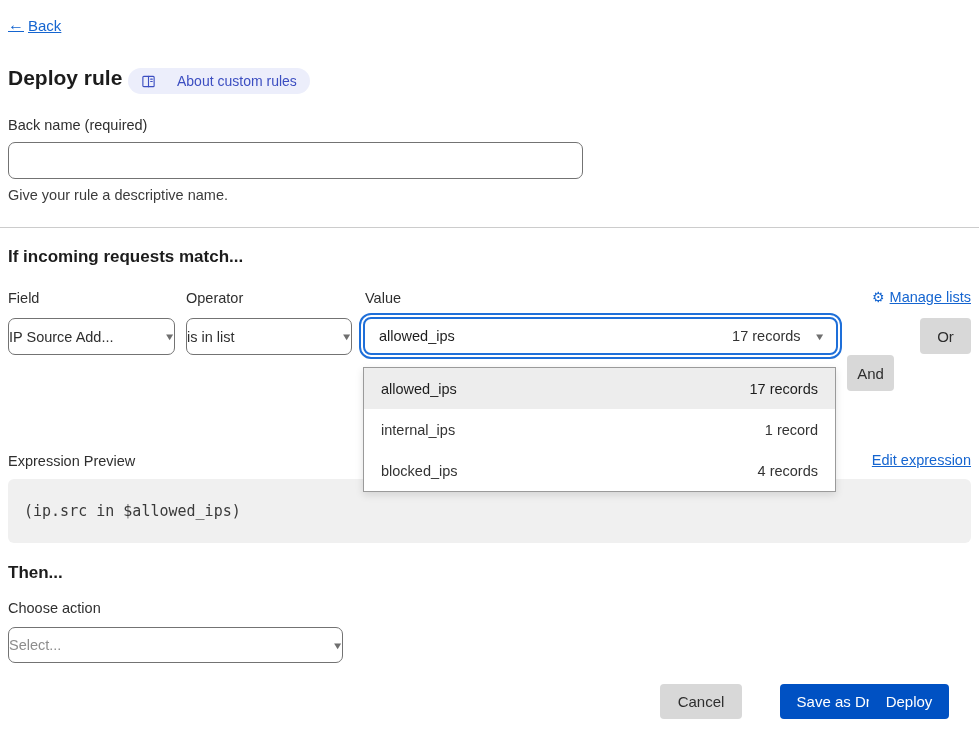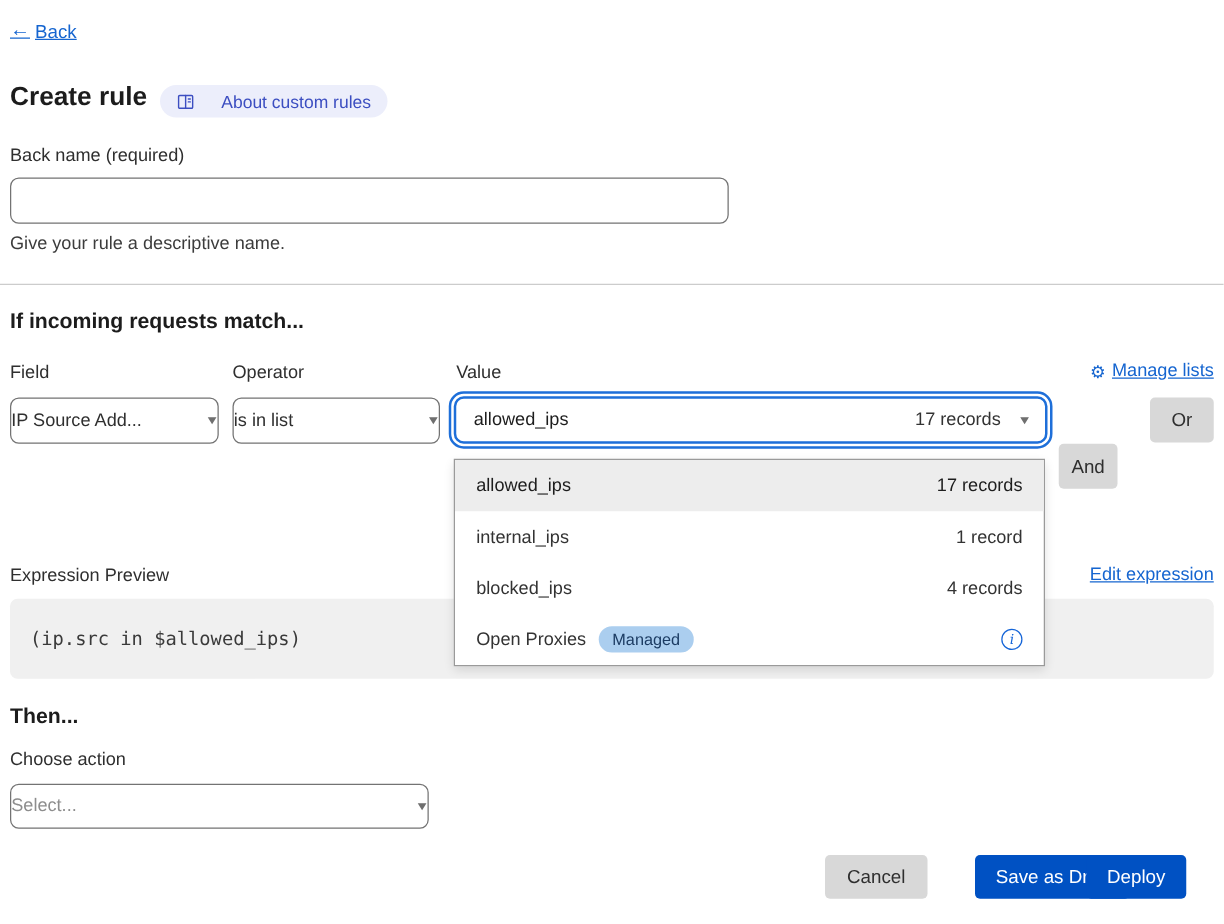--- a/index.html
+++ b/index.html
@@ -145,21 +145,21 @@
   .deploy-button { left: 869px; width: 80px; }
 </style>
 </head>
 <body>
 
 <a class="abs back-link">
   <span class="back-arrow">←</span>
     <span>Back</span>
 </a>
 
-<h1 class="abs page-title">Create rule</h1>
+<h1 class="abs page-title">Deploy rule</h1>
 
 <span class="abs about-pill">
   <span>
     <svg width="15" height="15" viewBox="0 0 16 16" fill="none" stroke="#3c4ec1" stroke-width="1.2" stroke-linecap="round">
       <rect x="2" y="2.5" width="12" height="11" rx="1"></rect>
       <line x1="8" y1="2.5" x2="8" y2="13.5"></line>
       <line x1="10.3" y1="5.5" x2="12" y2="5.5"></line>
       <line x1="10.3" y1="8" x2="12" y2="8"></line>
     </svg>
   </span>
@@ -210,27 +210,20 @@
     <span>17 records</span>
   </div>
   <div class="list-option">
     <span>internal_ips</span>
     <span>1 record</span>
   </div>
   <div class="list-option">
     <span>blocked_ips</span>
     <span>4 records</span>
   </div>
-  <div class="list-option">
-    <span class="left">
-      <span>Open Proxies</span>
-      <span class="managed-badge">Managed</span>
-    </span>
-    <span class="info-icon">i</span>
-  </div>
 </div>
 
 <span class="abs field-label expression-label">Expression Preview</span>
 <a class="abs edit-expression">Edit expression</a>
 <div class="abs expression-box">
   <code class="expression-code">(ip.src in $allowed_ips)</code>
 </div>
 
 <h2 class="abs section-heading then-heading">Then...</h2>
 <span class="abs field-label choose-action-label">Choose action</span>

